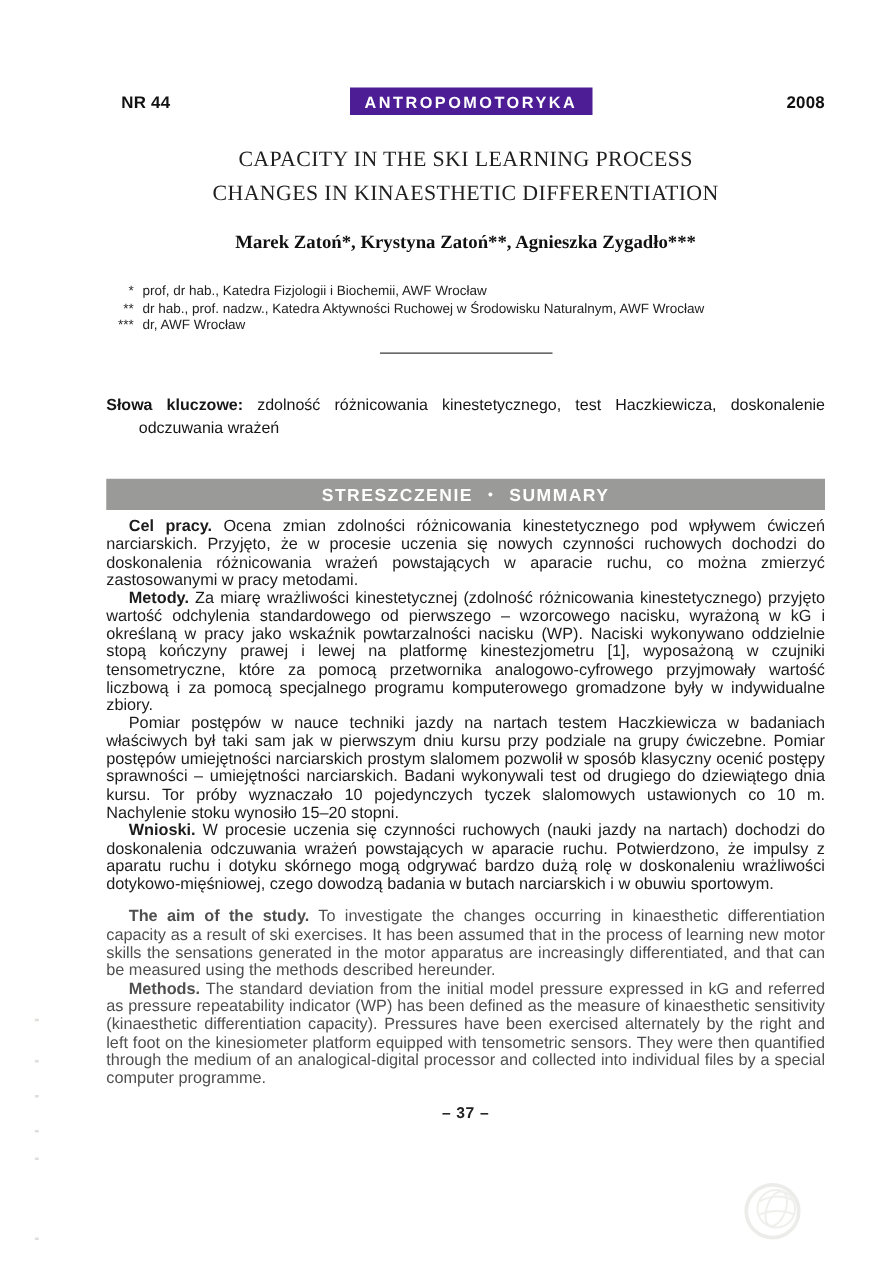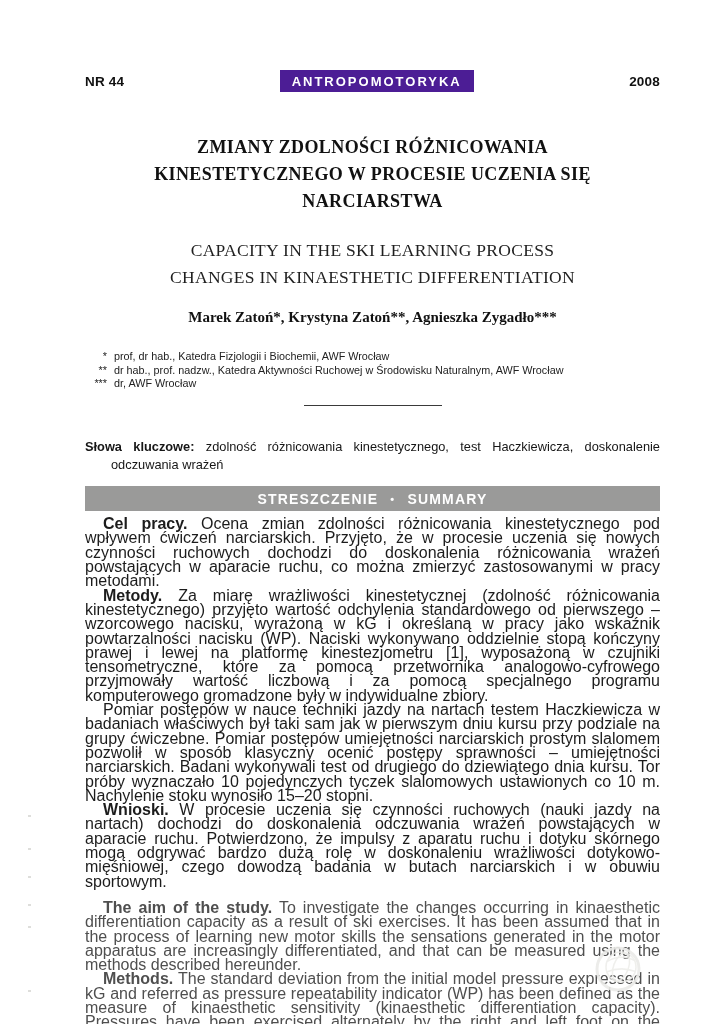--- a/index.html
+++ b/index.html
@@ -3,46 +3,46 @@
 <meta charset="utf-8">
 <style>
   html,body{margin:0;padding:0;background:#ffffff;}
   .page{
     position:relative;width:714px;height:1024px;background:#ffffff;overflow:hidden;
     font-family:"Liberation Sans",sans-serif;color:#1c1c1c;
   }
   .content{position:absolute;left:85px;top:0;width:575px;}
 
   .header{margin-top:70px;display:flex;justify-content:space-between;align-items:center;}
-  .issue,.year{font-weight:bold;font-size:13.5px;letter-spacing:.2px;color:#111;}
+  .issue,.year{font-weight:bold;font-size:13.5px;letter-spacing:.2px;color:#111;margin-left:12px;}
   .journal-box{background:#4c1d95;color:#ffffff;font-weight:bold;font-size:13px;
     letter-spacing:2px;padding:4px 12px 3px 12px;}
 
   .title-pl{margin-top:42px;text-align:center;font-family:"Liberation Serif",serif;
     font-weight:bold;font-size:18px;line-height:27px;color:#111;letter-spacing:.4px;}
   .title-en{margin-top:22px;text-align:center;font-family:"Liberation Serif",serif;
     font-size:17.5px;line-height:27px;color:#1f1f1f;letter-spacing:.3px;}
   .authors{margin-top:18px;text-align:center;font-family:"Liberation Serif",serif;
     font-weight:bold;font-size:15px;color:#111;}
 
   .affiliations{margin-top:24px;font-size:10.8px;line-height:13.6px;color:#222;}
   .aff-row{display:flex;}
   .aff-marker{width:22px;text-align:right;margin-right:7px;flex:none;}
 
   .divider{margin:14px auto 0 auto;width:138px;height:0;border-top:1.4px solid #3a3a3a;}
 
   .keywords{margin-top:32px;font-size:12.8px;line-height:18.2px;text-align:justify;color:#161616;}
   .kw{margin:0;padding-left:26px;text-indent:-26px;}
 
-  .summary-bar{margin-top:12px;height:25px;background:#9a9a99;color:#ffffff;
+  .summary-bar{margin-top:32px;height:25px;background:#9a9a99;color:#ffffff;
     display:flex;align-items:center;justify-content:center;font-weight:bold;
     font-size:14px;letter-spacing:1.2px;}
   .summary-bar .sep{margin:0 12px;font-size:11px;}
 
-  .abstract{margin-top:6px;font-size:16px;line-height:14.3px;text-align:justify;color:#1c1c1c;}
+  .abstract{margin-top:6px;font-size:13px;line-height:14.3px;text-align:justify;color:#1c1c1c;}
   .abstract p{margin:0;text-indent:18px;}
   .abstract .lead{font-weight:bold;}
   .abstract-en{margin-top:12px;color:#4f4f4f;}
 
   .footer{margin-top:14px;text-align:center;font-weight:bold;font-size:12.5px;
     color:#222;letter-spacing:.5px;}
 
   .watermark{position:absolute;left:594px;top:944px;opacity:.9;}
   .scan-mark{position:absolute;left:28px;width:3px;height:2px;background:#dededb;}
 </style>
@@ -51,25 +51,20 @@
 
 <div class="page">
   <div class="content">
 
     <div class="header">
       <span class="issue">NR 44</span>
       <span class="journal-box">ANTROPOMOTORYKA</span>
       <span class="year">2008</span>
     </div>
 
-    <div class="title-pl">
-      <div>ZMIANY ZDOLNOŚCI RÓŻNICOWANIA</div>
-      <div>KINESTETYCZNEGO W PROCESIE UCZENIA SIĘ</div>
-      <div>NARCIARSTWA</div>
-    </div>
 
     <div class="title-en">
       <div>CAPACITY IN THE SKI LEARNING PROCESS</div>
       <div>CHANGES IN KINAESTHETIC DIFFERENTIATION</div>
     </div>
 
     <div class="authors">Marek Zatoń*, Krystyna Zatoń**, Agnieszka Zygadło***</div>
 
     <div class="affiliations">
       <div class="aff-row">

